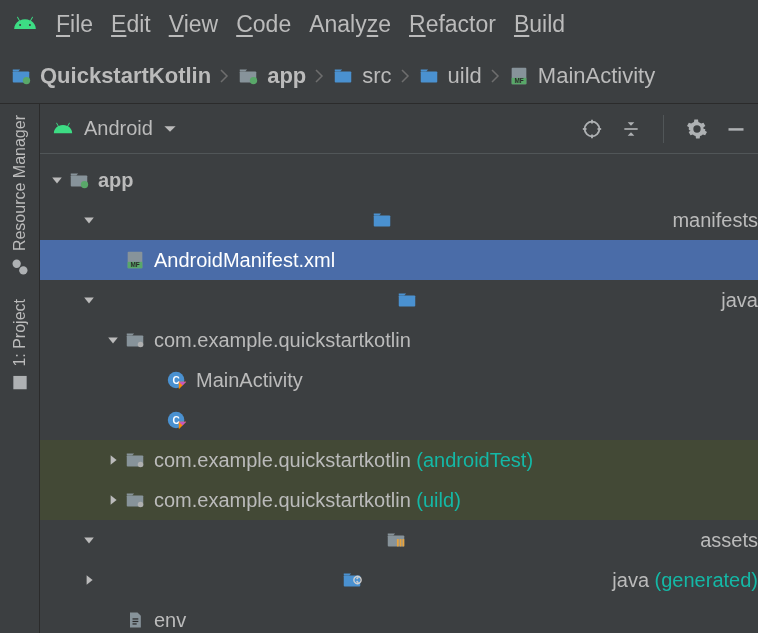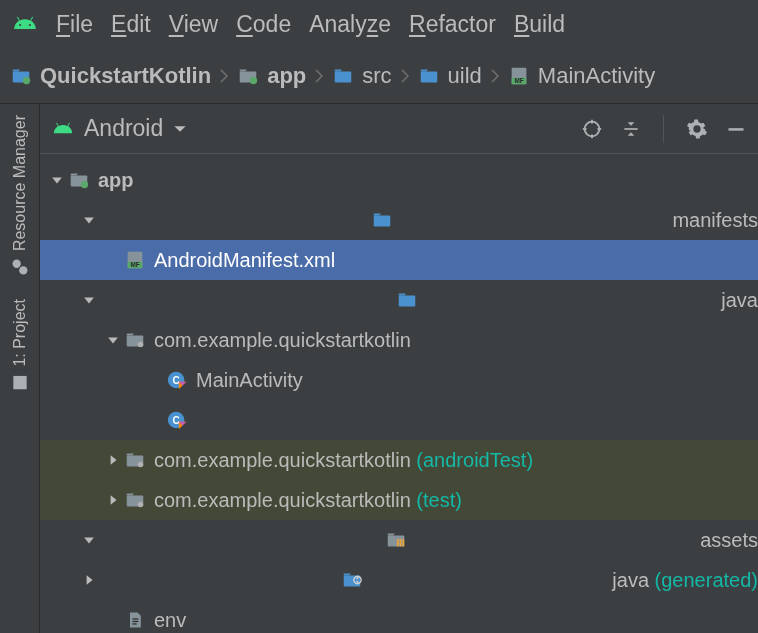--- a/index.html
+++ b/index.html
@@ -18,21 +18,21 @@
 
 .main-row { display: flex; height: calc(633px - 48px - 56px); }
 
 .sidebar { width: 40px; background: #3c3f41; border-right: 1px solid #2b2b2b; display: flex; flex-direction: column; align-items: center; padding-top: 4px; gap: 8px; }
 .sidebar .vlabel { writing-mode: vertical-rl; transform: rotate(180deg); color: #bbbbbb; font-size: 16px; padding: 6px 0; display: flex; align-items: center; gap: 6px; cursor: pointer; border: 1px solid transparent; }
 .sidebar .vicon { width: 20px; height: 20px; }
 
 .content { flex: 1; display: flex; flex-direction: column; }
 
 .panel-header { display: flex; align-items: center; height: 50px; padding: 0 12px; background: #3c3f41; border-bottom: 1px solid #515658; }
-.panel-header .left { display: flex; align-items: center; gap: 10px; flex: 1; font-size: 23px; }
+.panel-header .left { display: flex; align-items: center; gap: 10px; flex: 1; font-size: 20px; }
 .panel-header .dropdown-caret { color: #bbbbbb; }
 .panel-header .right { display: flex; align-items: center; gap: 18px; }
 .panel-header .vdivider { width: 1px; height: 28px; background: #515658; margin: 0 4px; }
 
 .tree { flex: 1; background: #3c3f41; overflow: hidden; padding-top: 6px; font-size: 20px; }
 .tree .row { display: flex; align-items: center; height: 40px; cursor: pointer; white-space: nowrap; }
 .tree .row.selected { background: #4a6ca8; color: #ffffff; }
 .tree .row.test-scope { background: #434936; }
 .tree .arrow { width: 18px; display: inline-flex; justify-content: center; color: #bbbbbb; font-size: 12px; }
 .tree .arrow.blank { visibility: hidden; }
@@ -321,21 +321,21 @@
               <path d="M3 1 L8 5 L3 9 Z" fill="#bbbbbb"></path>
             </svg>
           </span>
           <span class="icon-slot">
             <svg width="22" height="22" viewBox="0 0 24 24">
               <rect x="3" y="7" width="18" height="12" rx="1" fill="#87939a"></rect>
               <path d="M3 7 L9 7 L11 5 L3 5 Z" fill="#87939a"></path>
               <circle cx="18" cy="17" r="3" fill="#b0b0b0"></circle>
             </svg>
           </span>
-          <span class="label">com.example.quickstartkotlin<span class="suffix"> (test)</span></span>
+          <span class="label">com.example.quickstartkotlin<span class="suffix"> (uild)</span></span>
         </div>
         <div class="row i1">
           <span class="arrow">
             <svg width="12" height="12" viewBox="0 0 10 10">
               <path d="M1 3 L9 3 L5 8 Z" fill="#bbbbbb"></path>
             </svg>
           </span>
           <span class="icon-slot">
             <svg width="22" height="22" viewBox="0 0 24 24">
               <rect x="3" y="7" width="18" height="12" rx="1" fill="#87939a"></rect>

